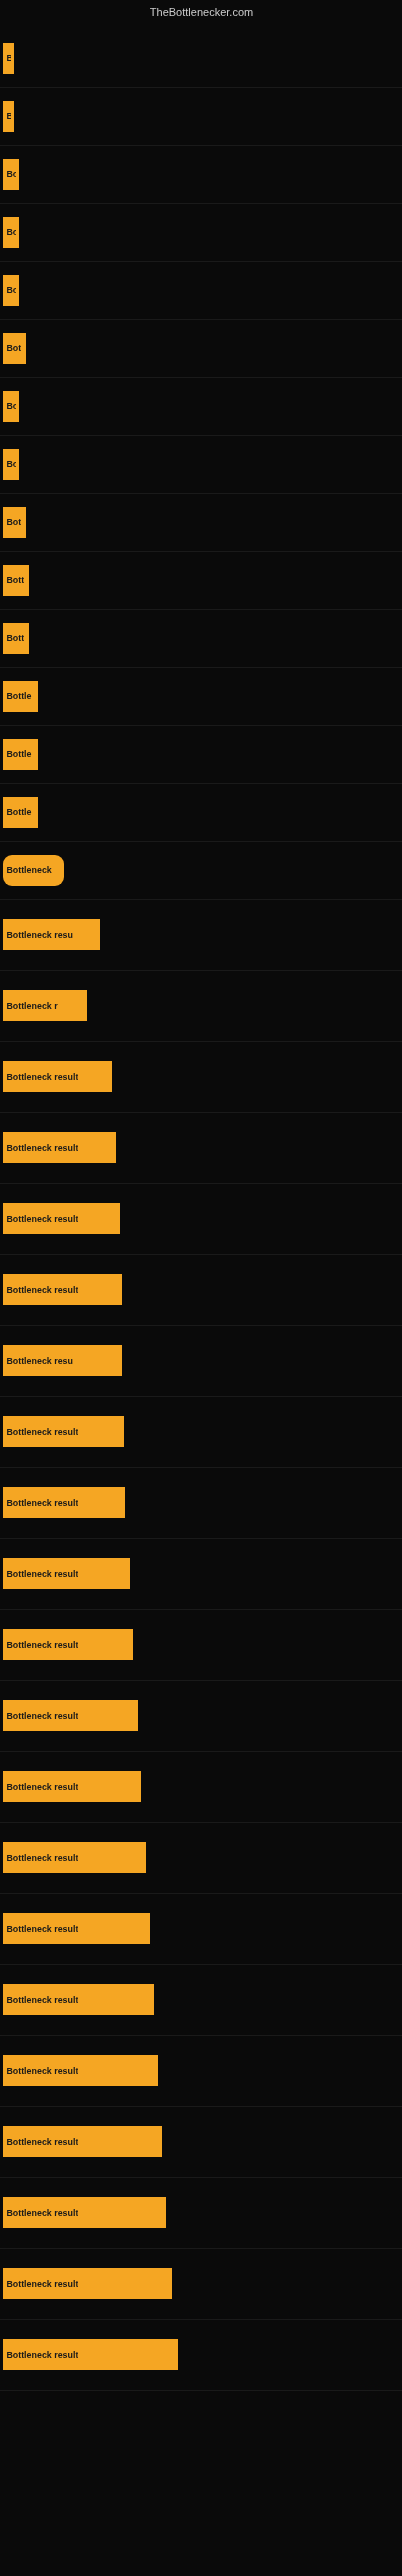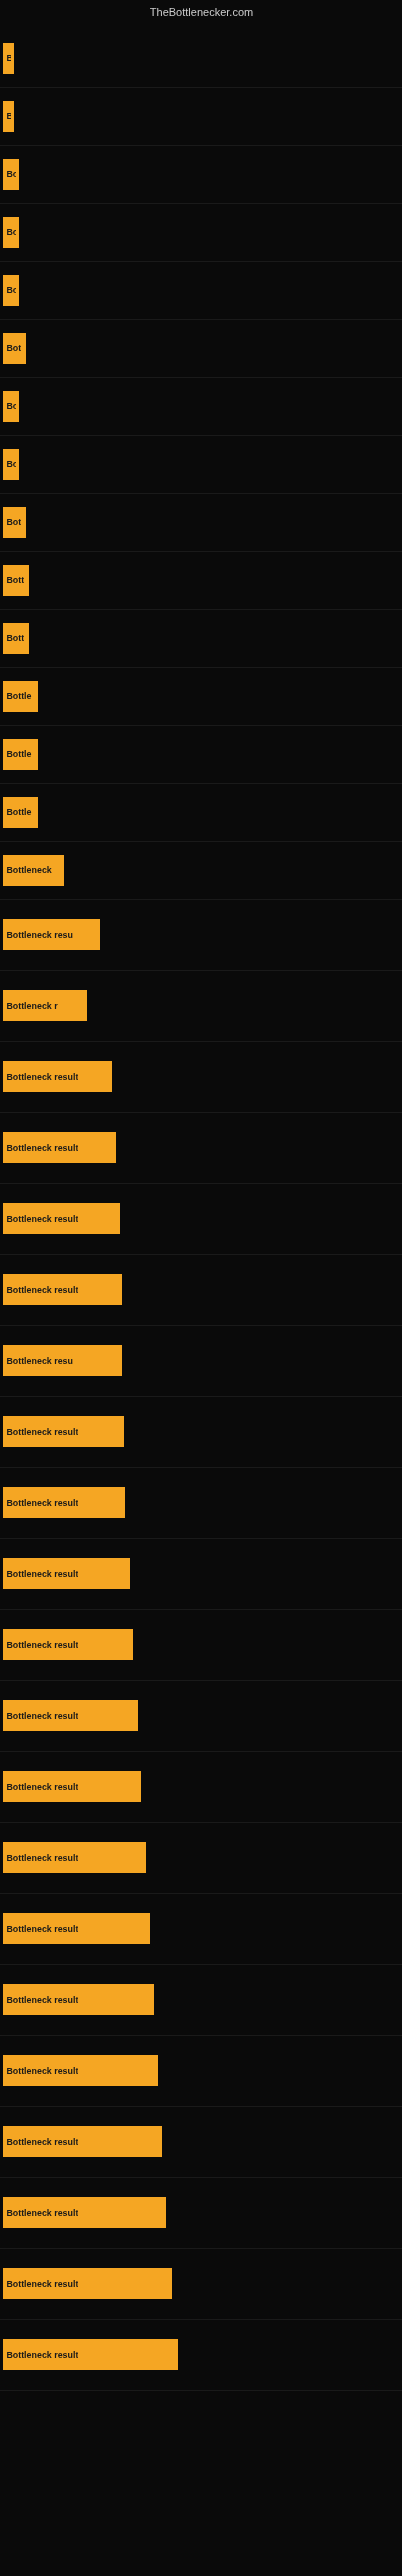--- a/index.html
+++ b/index.html
@@ -156,21 +156,21 @@
     </div>
     <div class="bar-row" style="height: 58px;">
       <div class="bar-wrapper">
         <div class="bar" style="width: 35px;">
           <span class="bar-label">Bottle</span>
         </div>
       </div>
     </div>
     <div class="bar-row" style="height: 58px;">
       <div class="bar-wrapper">
-        <div class="bar" style="width: 61px;">
+        <div class="bar" style="width: 61px; border-radius: 9px;">
           <span class="bar-label">Bottleneck</span>
         </div>
       </div>
     </div>
     <div class="bar-row" style="height: 71px;">
       <div class="bar-wrapper">
         <div class="bar" style="width: 97px;">
           <span class="bar-label">Bottleneck resu</span>
         </div>
       </div>

